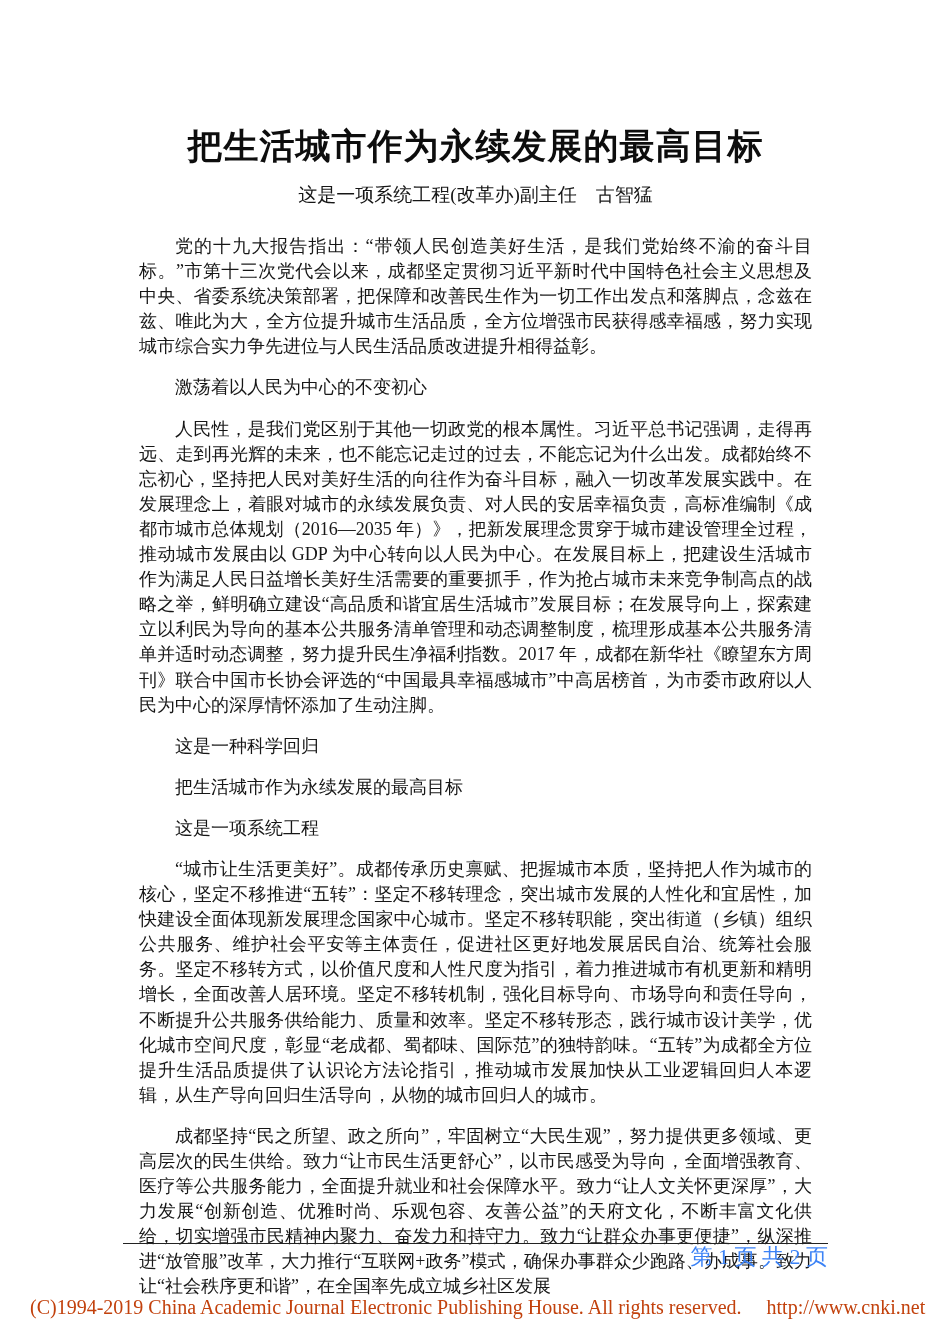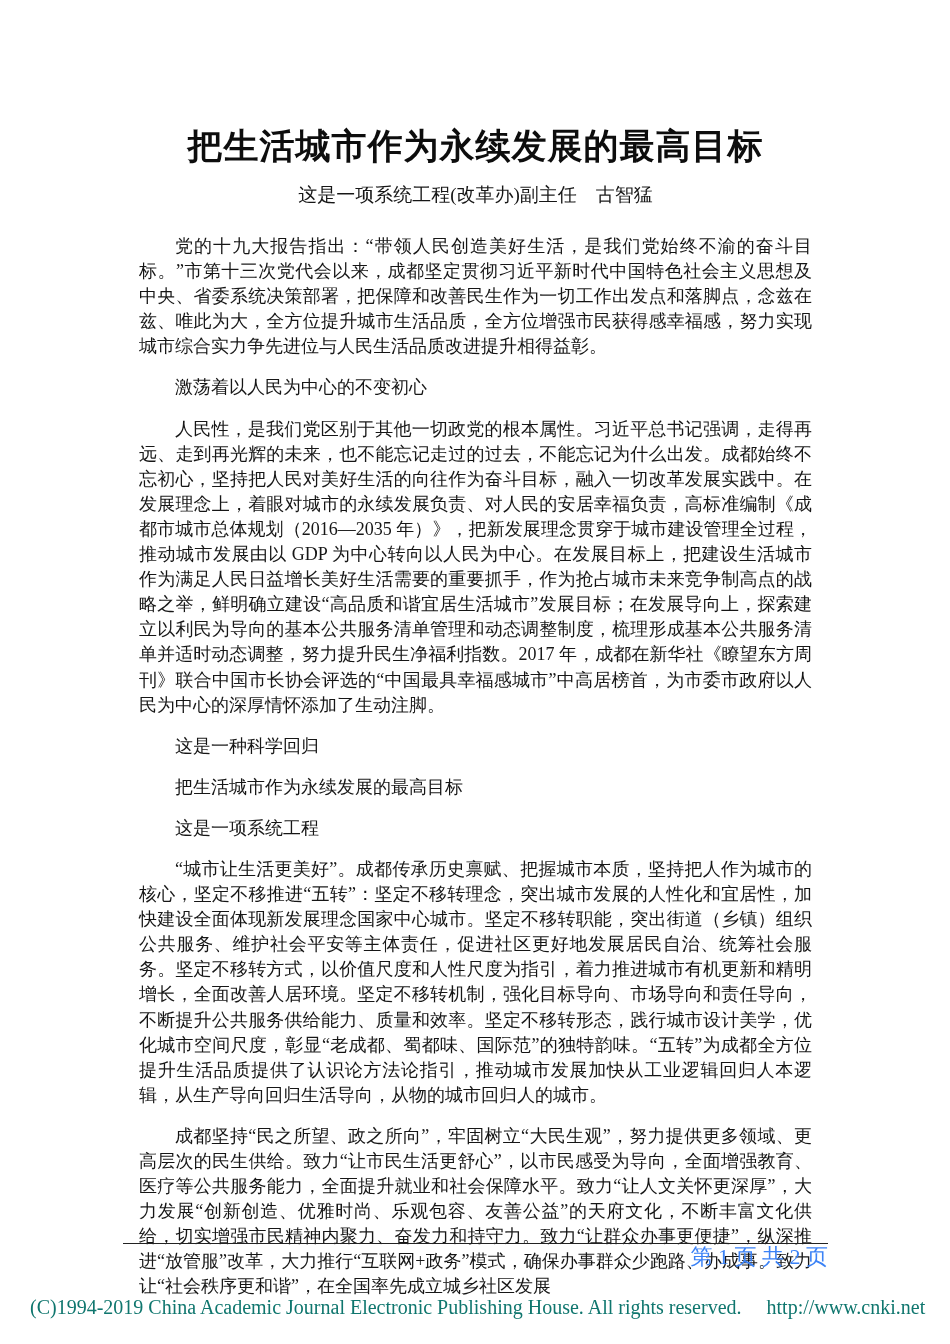--- a/index.html
+++ b/index.html
@@ -76,21 +76,21 @@
     line-height: 22px;
     color: #3b82f6;
     white-space: pre;
   }
   .watermark {
     position: absolute;
     left: 30px;
     top: 1294px;
     font-size: 20px;
     line-height: 26px;
-    color: #0f766e;
+    color: #c2410c;
     white-space: pre;
   }
 </style>
 </head>
 <body>
 
 <div class="page">
 
   <div class="content">
 

